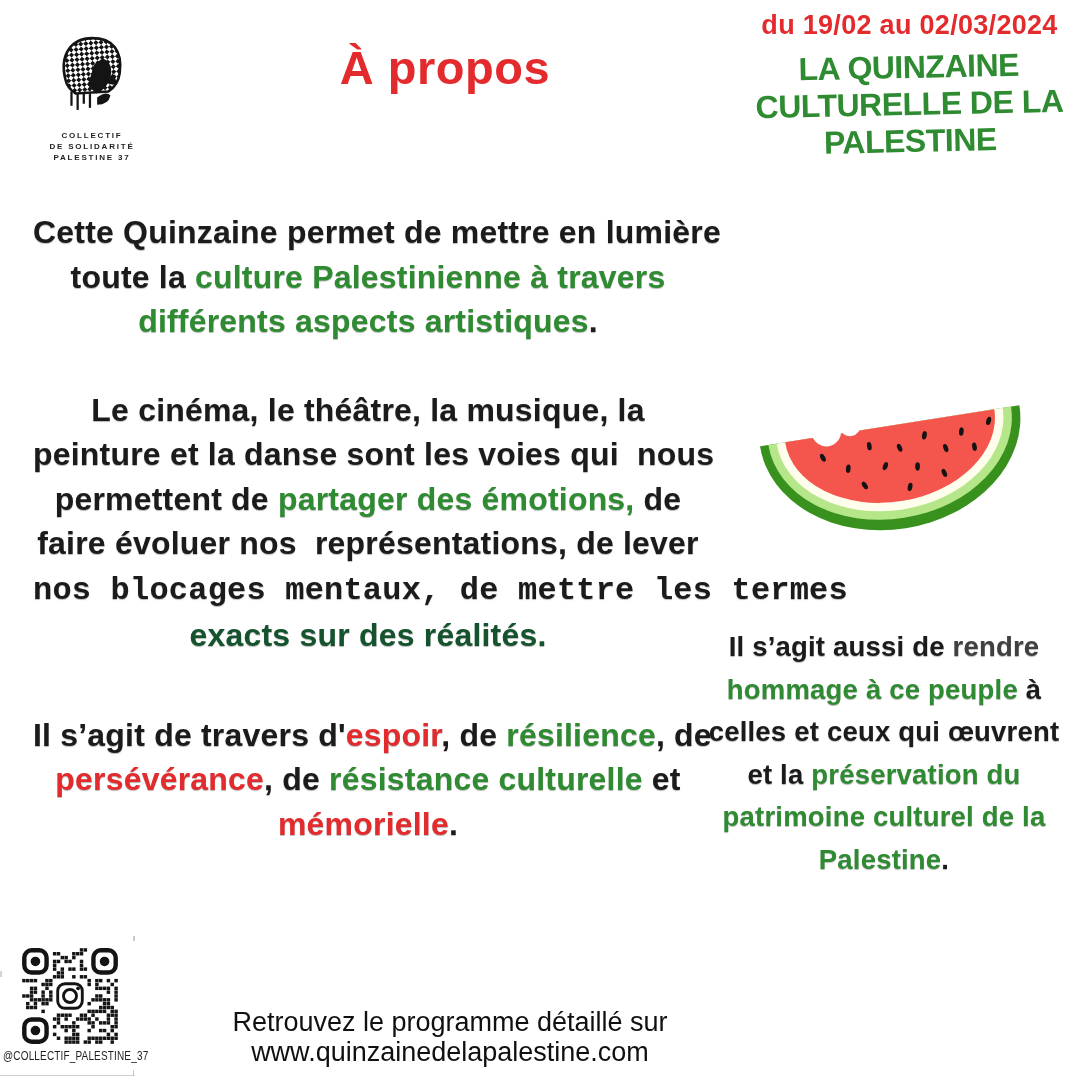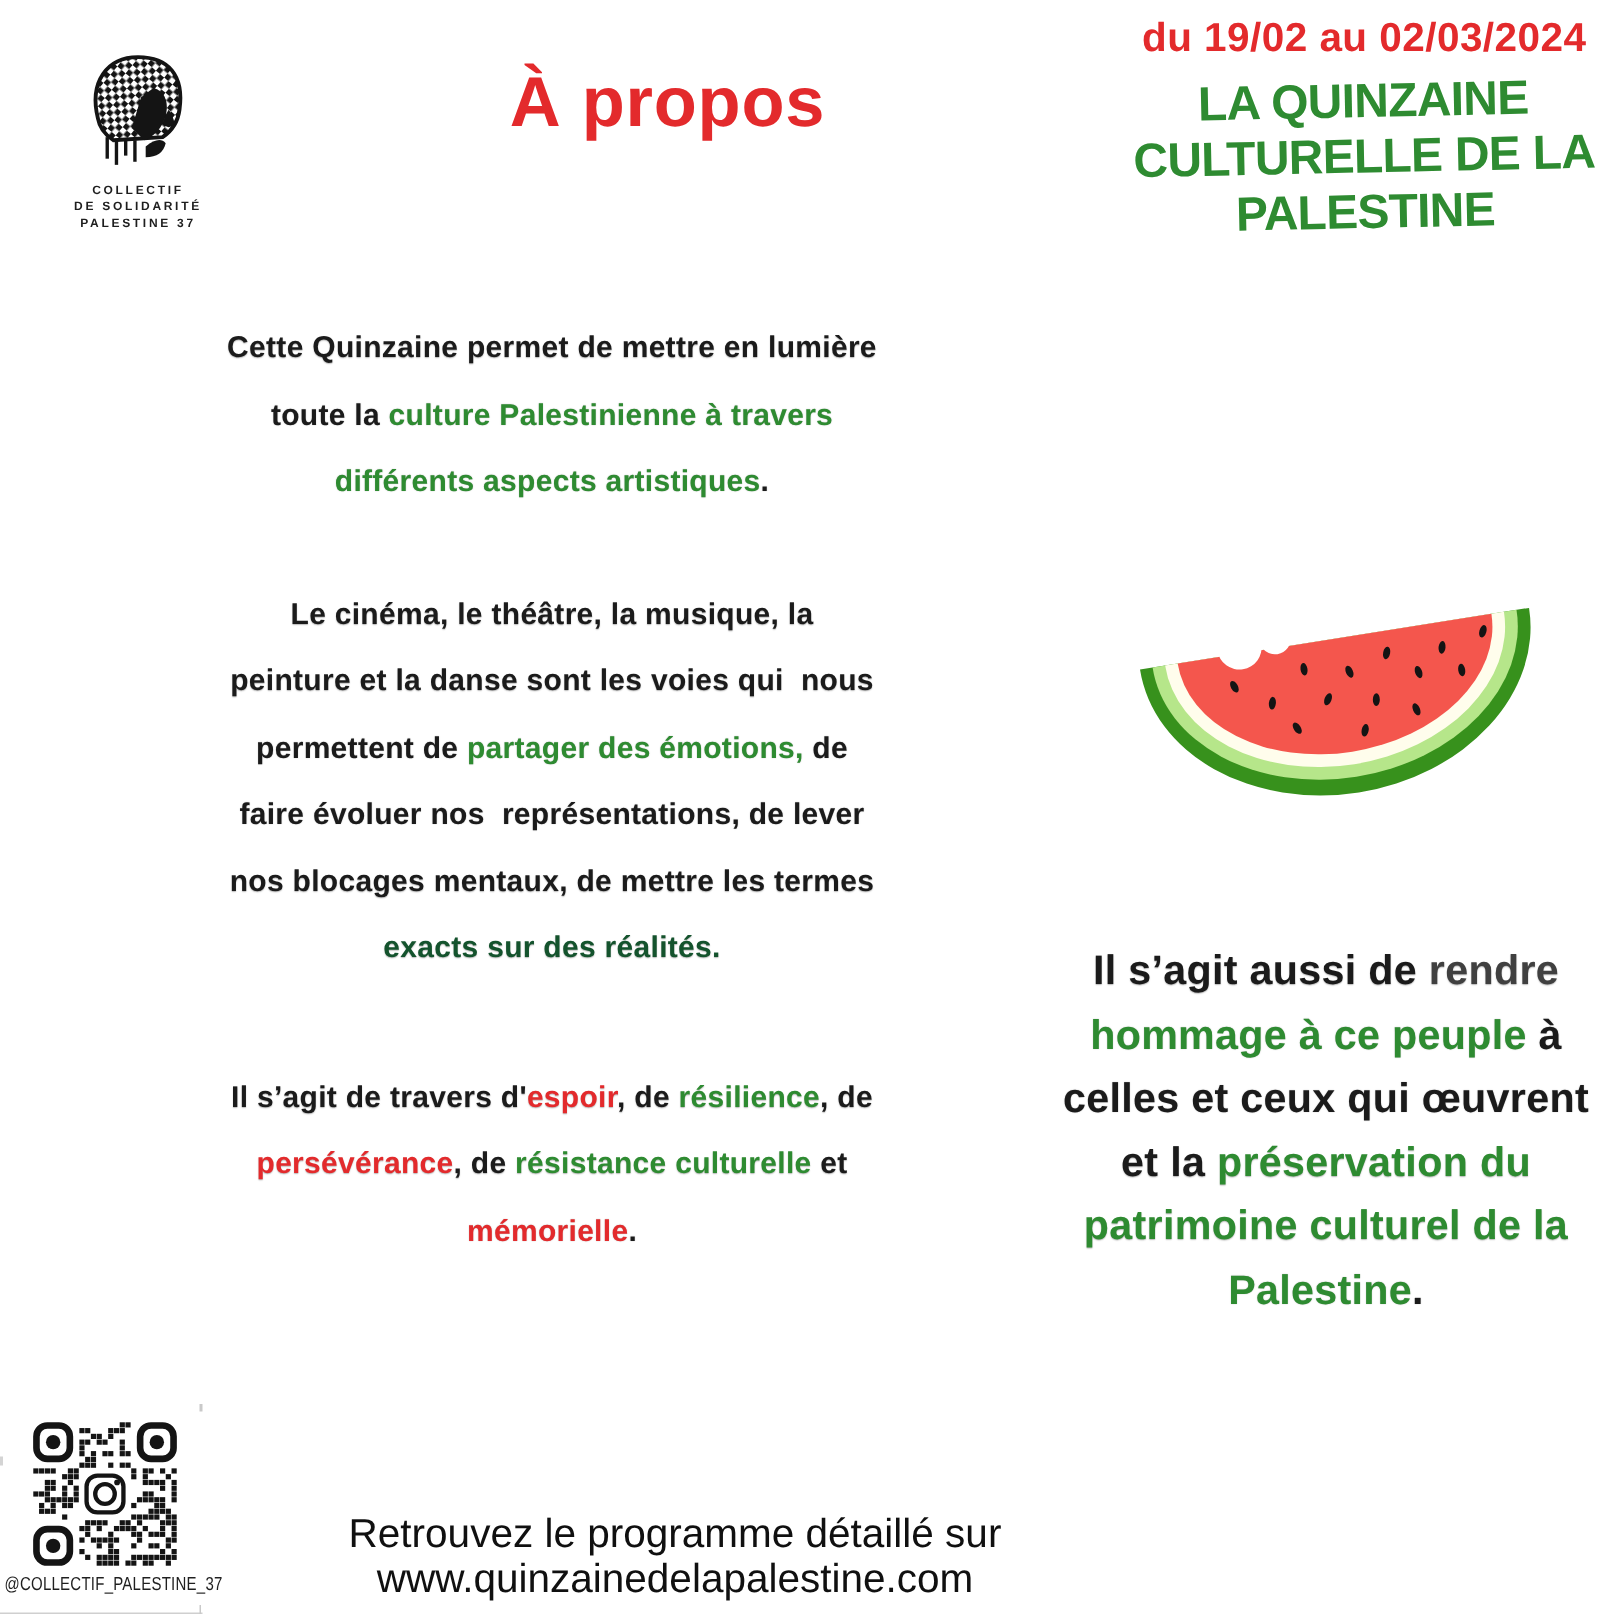--- a/index.html
+++ b/index.html
@@ -5,35 +5,35 @@
   html,body{margin:0;padding:0;}
   body{
     width:1080px;height:1080px;background:#ffffff;position:relative;overflow:hidden;
     font-family:"Liberation Sans",sans-serif;color:#1b1b1b;
   }
   .abs{position:absolute;}
   .tline{white-space:pre;}
 
   
   .logo{left:40px;top:34px;width:104px;text-align:center;}
-  .logo-text{margin-top:2px;font-size:8px;font-weight:700;letter-spacing:1.8px;line-height:11px;color:#1e1e1e;}
+  .logo-text{margin-top:12px;font-size:8px;font-weight:700;letter-spacing:1.8px;line-height:11px;color:#1e1e1e;}
 
   
   .page-title{left:245px;top:40px;width:400px;margin:0;text-align:center;
     font-size:47px;font-weight:800;letter-spacing:0.5px;}
 
   
   .header-right{left:742px;top:10px;width:335px;text-align:center;}
   .date-range{font-size:27px;font-weight:800;letter-spacing:0.3px;}
   .event-title{margin-top:8px;font-size:32px;line-height:37px;font-weight:800;letter-spacing:-0.5px;
     transform:rotate(-1.2deg);}
 
   
   .col-left{left:33px;top:210px;width:670px;text-align:center;
-    font-size:20px;font-weight:700;line-height:44.5px;letter-spacing:0.2px;
+    font-size:32px;font-weight:700;line-height:44.5px;letter-spacing:0.2px;
     text-shadow:0 0.6px 0.9px rgba(0,0,0,0.28);}
   .para-arts{margin-top:44px;}
   .para-themes{margin-top:55px;}
   .col-right{left:688px;top:626px;width:392px;text-align:center;
     font-size:27.5px;font-weight:700;line-height:42.6px;letter-spacing:0.2px;
     text-shadow:0 0.6px 0.9px rgba(0,0,0,0.28);}
 
   
   .watermelon{left:748px;top:362px;width:290px;height:180px;}
 
@@ -94,21 +94,21 @@
   <div class="para">
       <div class="tline"><span style="color: rgb(27, 27, 27);">Cette Quinzaine permet de mettre en lumière</span></div>
       <div class="tline"><span style="color: rgb(27, 27, 27);">toute la </span><span style="color: rgb(46, 139, 49);">culture Palestinienne à travers</span></div>
       <div class="tline"><span style="color: rgb(46, 139, 49);">différents aspects artistiques</span><span style="color: rgb(27, 27, 27);">.</span></div>
     </div>
   <div class="para para-arts">
       <div class="tline"><span style="color: rgb(27, 27, 27);">Le cinéma, le théâtre, la musique, la</span></div>
       <div class="tline"><span style="color: rgb(27, 27, 27);">peinture et la danse sont les voies qui  nous</span></div>
       <div class="tline"><span style="color: rgb(27, 27, 27);">permettent de </span><span style="color: rgb(46, 139, 49);">partager des émotions,</span><span style="color: rgb(27, 27, 27); margin-top: 37px;"> de</span></div>
       <div class="tline"><span style="color: rgb(27, 27, 27);">faire évoluer nos  représentations, de lever</span></div>
-      <div class="tline"><span style="color: rgb(27, 27, 27);">nos blocages mentaux, de mettre les termes</span></div>
+      <div class="tline"><span style="color: rgb(27, 27, 27); font-family: Liberation Mono, monospace;">nos blocages mentaux, de mettre les termes</span></div>
       <div class="tline"><span style="color: #14532d;">exacts sur des réalités.</span></div>
     </div>
   <div class="para para-themes">
       <div class="tline"><span style="color: rgb(27, 27, 27);">Il s’agit de travers d'</span><span style="color: rgb(227, 42, 44);">espoir</span><span style="color: rgb(27, 27, 27);">, de </span><span style="color: rgb(46, 139, 49);">résilience</span><span style="color: rgb(27, 27, 27);">, de</span></div>
       <div class="tline"><span style="color: rgb(227, 42, 44);">persévérance</span><span style="color: rgb(27, 27, 27);">, de </span><span style="color: rgb(46, 139, 49);">résistance culturelle</span><span style="color: rgb(27, 27, 27);"> et</span></div>
       <div class="tline"><span style="color: rgb(227, 42, 44);">mémorielle</span><span style="color: rgb(27, 27, 27);">.</span></div>
     </div>
 </div>
 
 <div class="abs col-right">

